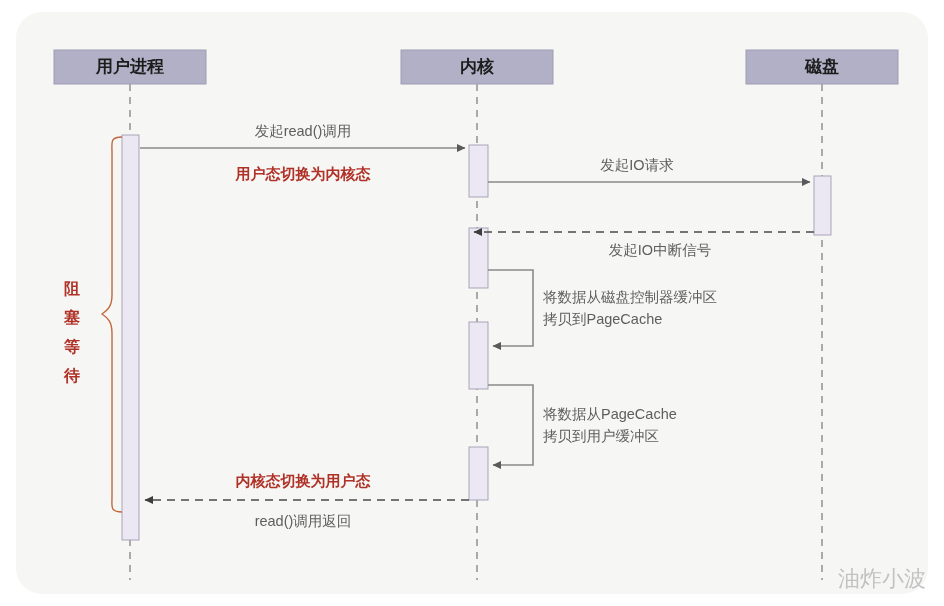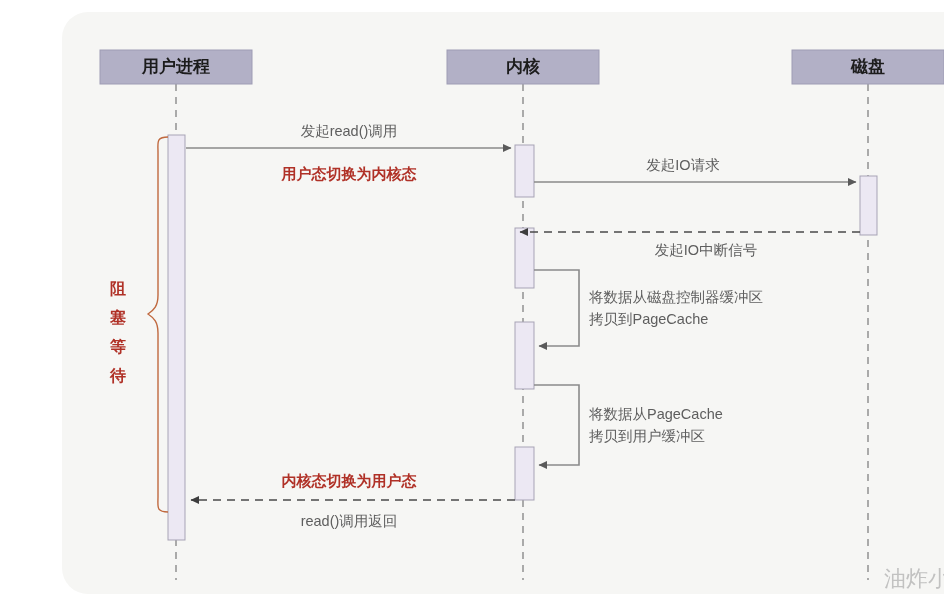--- a/index.html
+++ b/index.html
@@ -12,21 +12,20 @@
     height: 606px;
     font-family: "Liberation Sans", "DejaVu Sans", sans-serif;
     overflow: hidden;
     position: relative;
   }
   #canvas {
     position: absolute;
     left: 0; top: 0;
     width: 752px;
     height: 606px;
-    margin-left: 46px;
   }
   .card {
     position: absolute;
     left: 16px;
     top: 12px;
     width: 912px;
     height: 582px;
     background: #f6f6f4;
     border-radius: 26px;
   }

